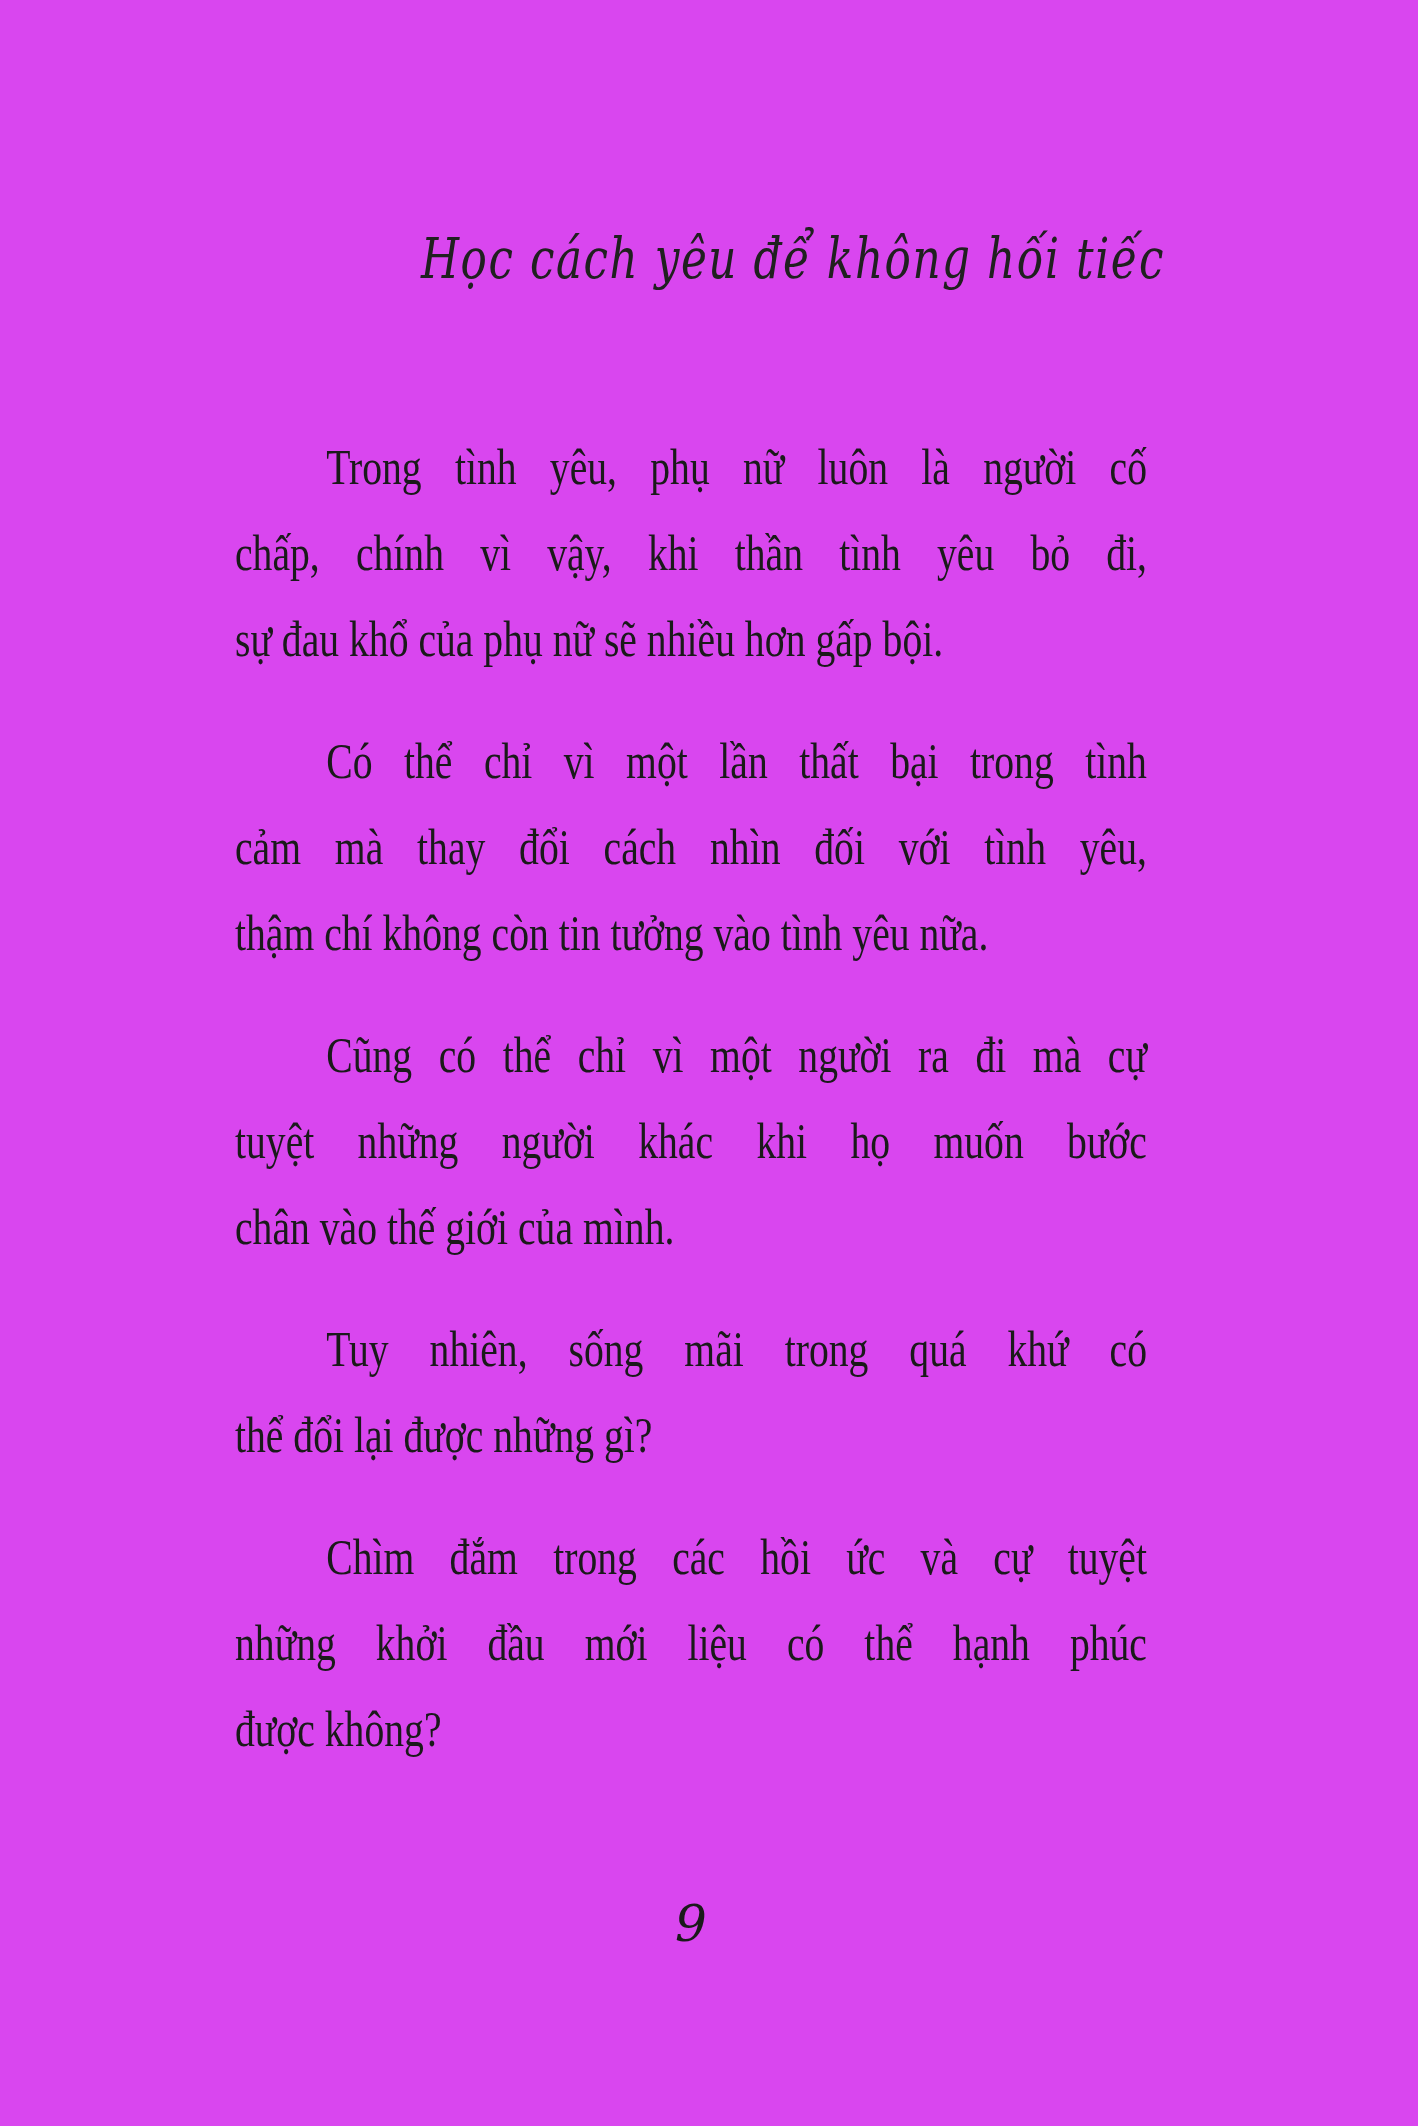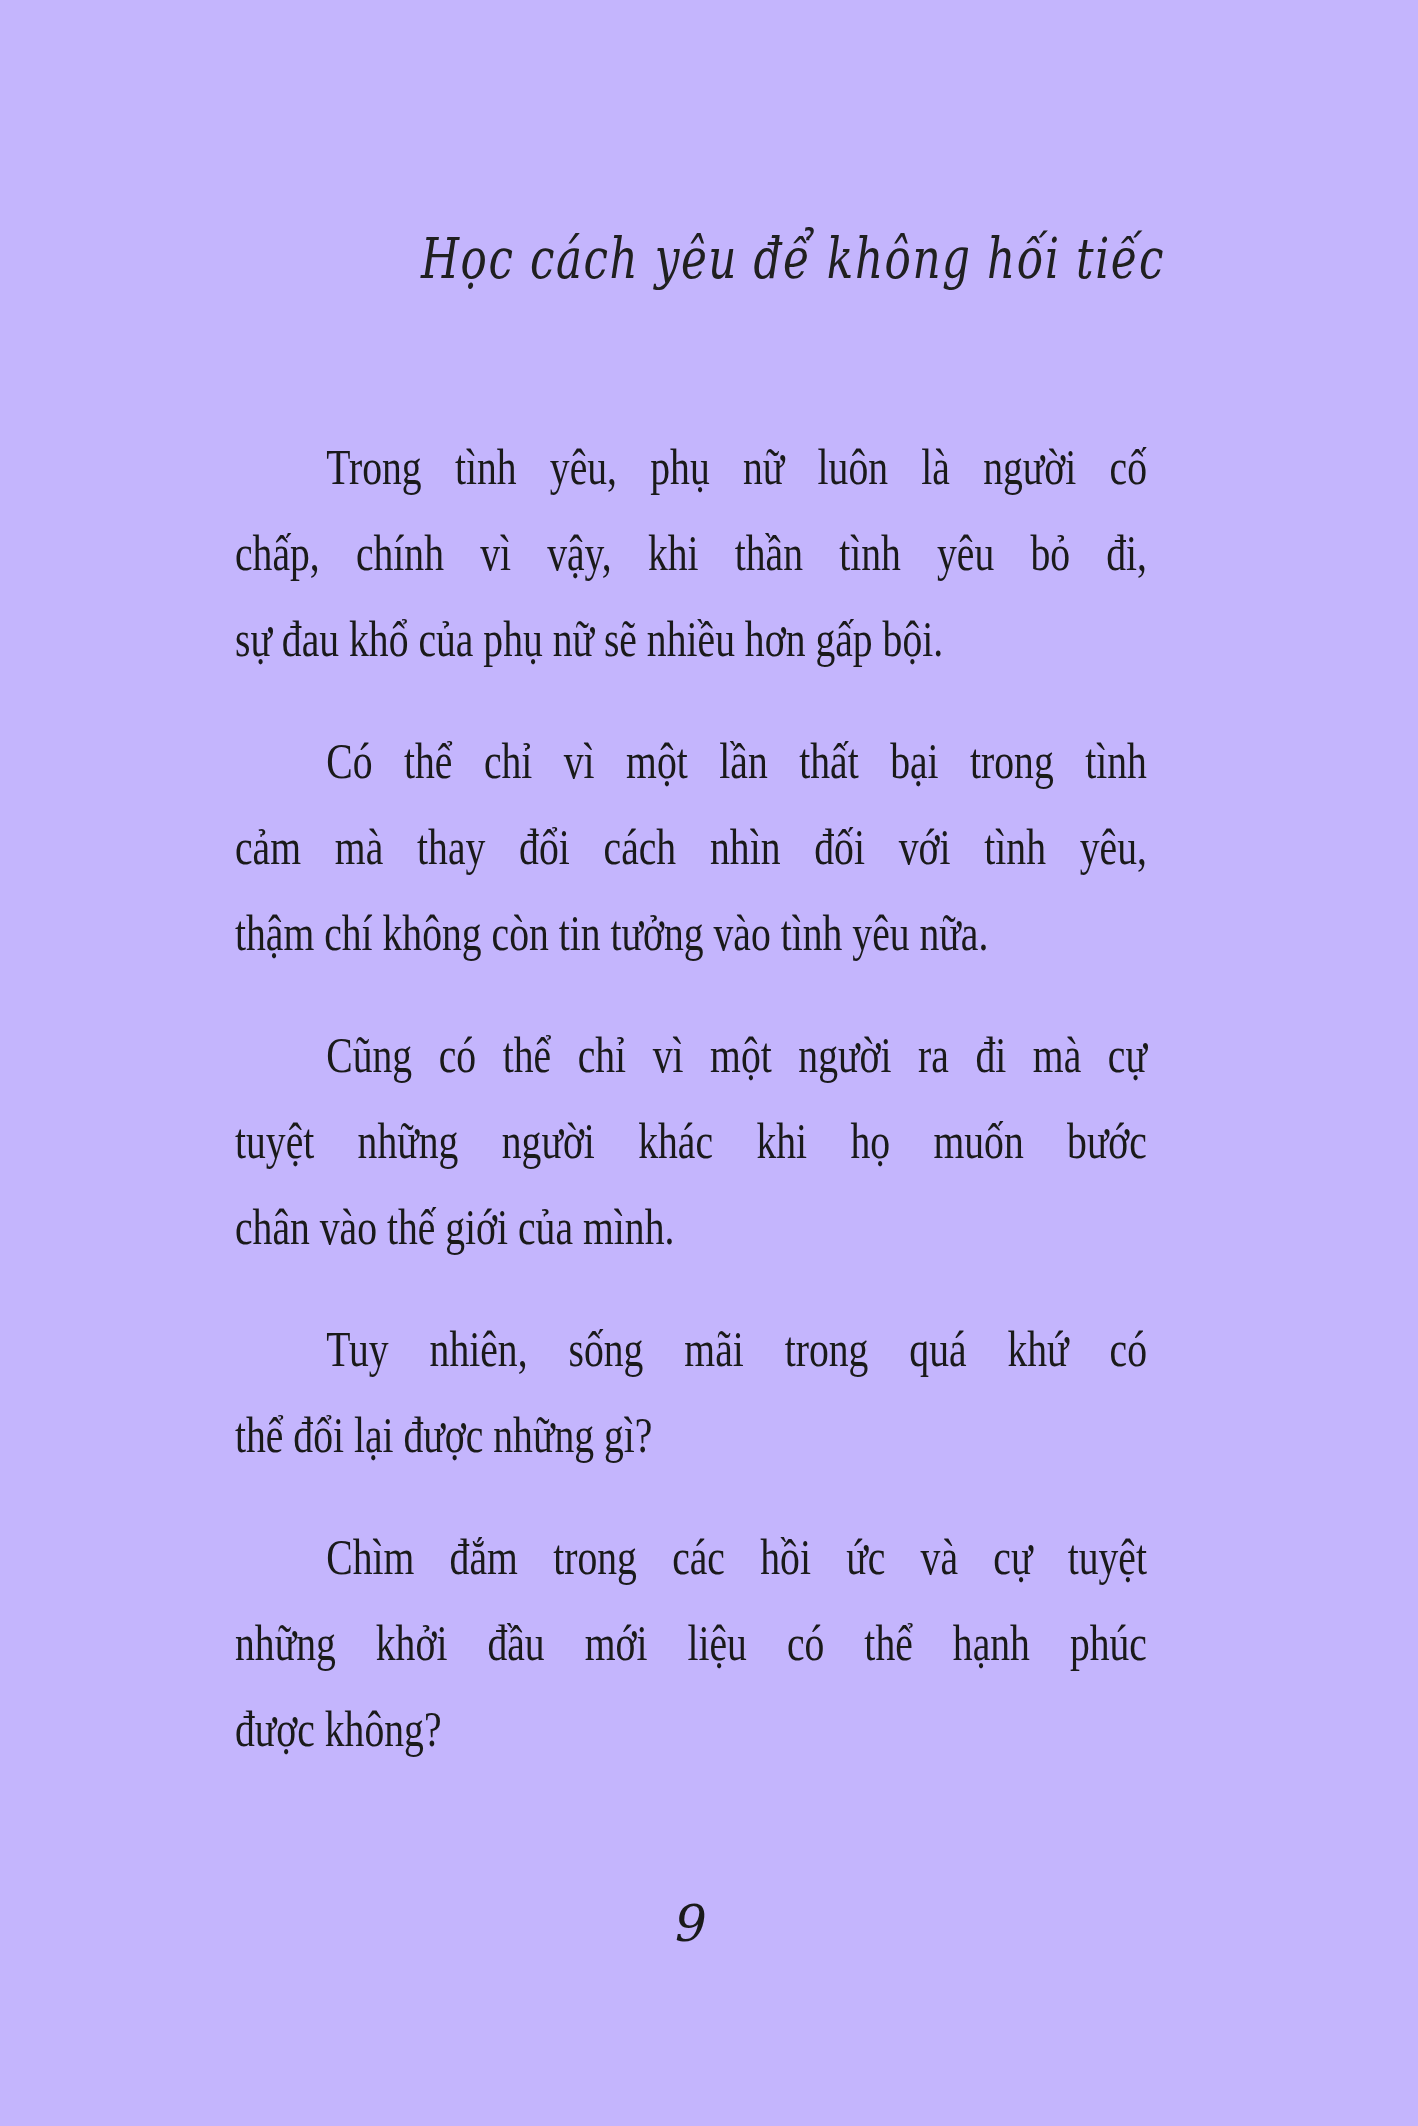--- a/index.html
+++ b/index.html
@@ -4,21 +4,21 @@
 <style>
   html, body {
     margin: 0;
     padding: 0;
     background: #ffffff;
   }
   .page {
     position: relative;
     width: 1418px;
     height: 2126px;
-    background: #c4b5fd;
+    background: #d946ef;
     overflow: hidden;
     font-family: "Liberation Serif", serif;
     color: #1a1a1a;
   }
   
   .running-header {
     position: absolute;
     top: 226px;
     right: 253px;
     font-family: "DejaVu Serif", serif;

